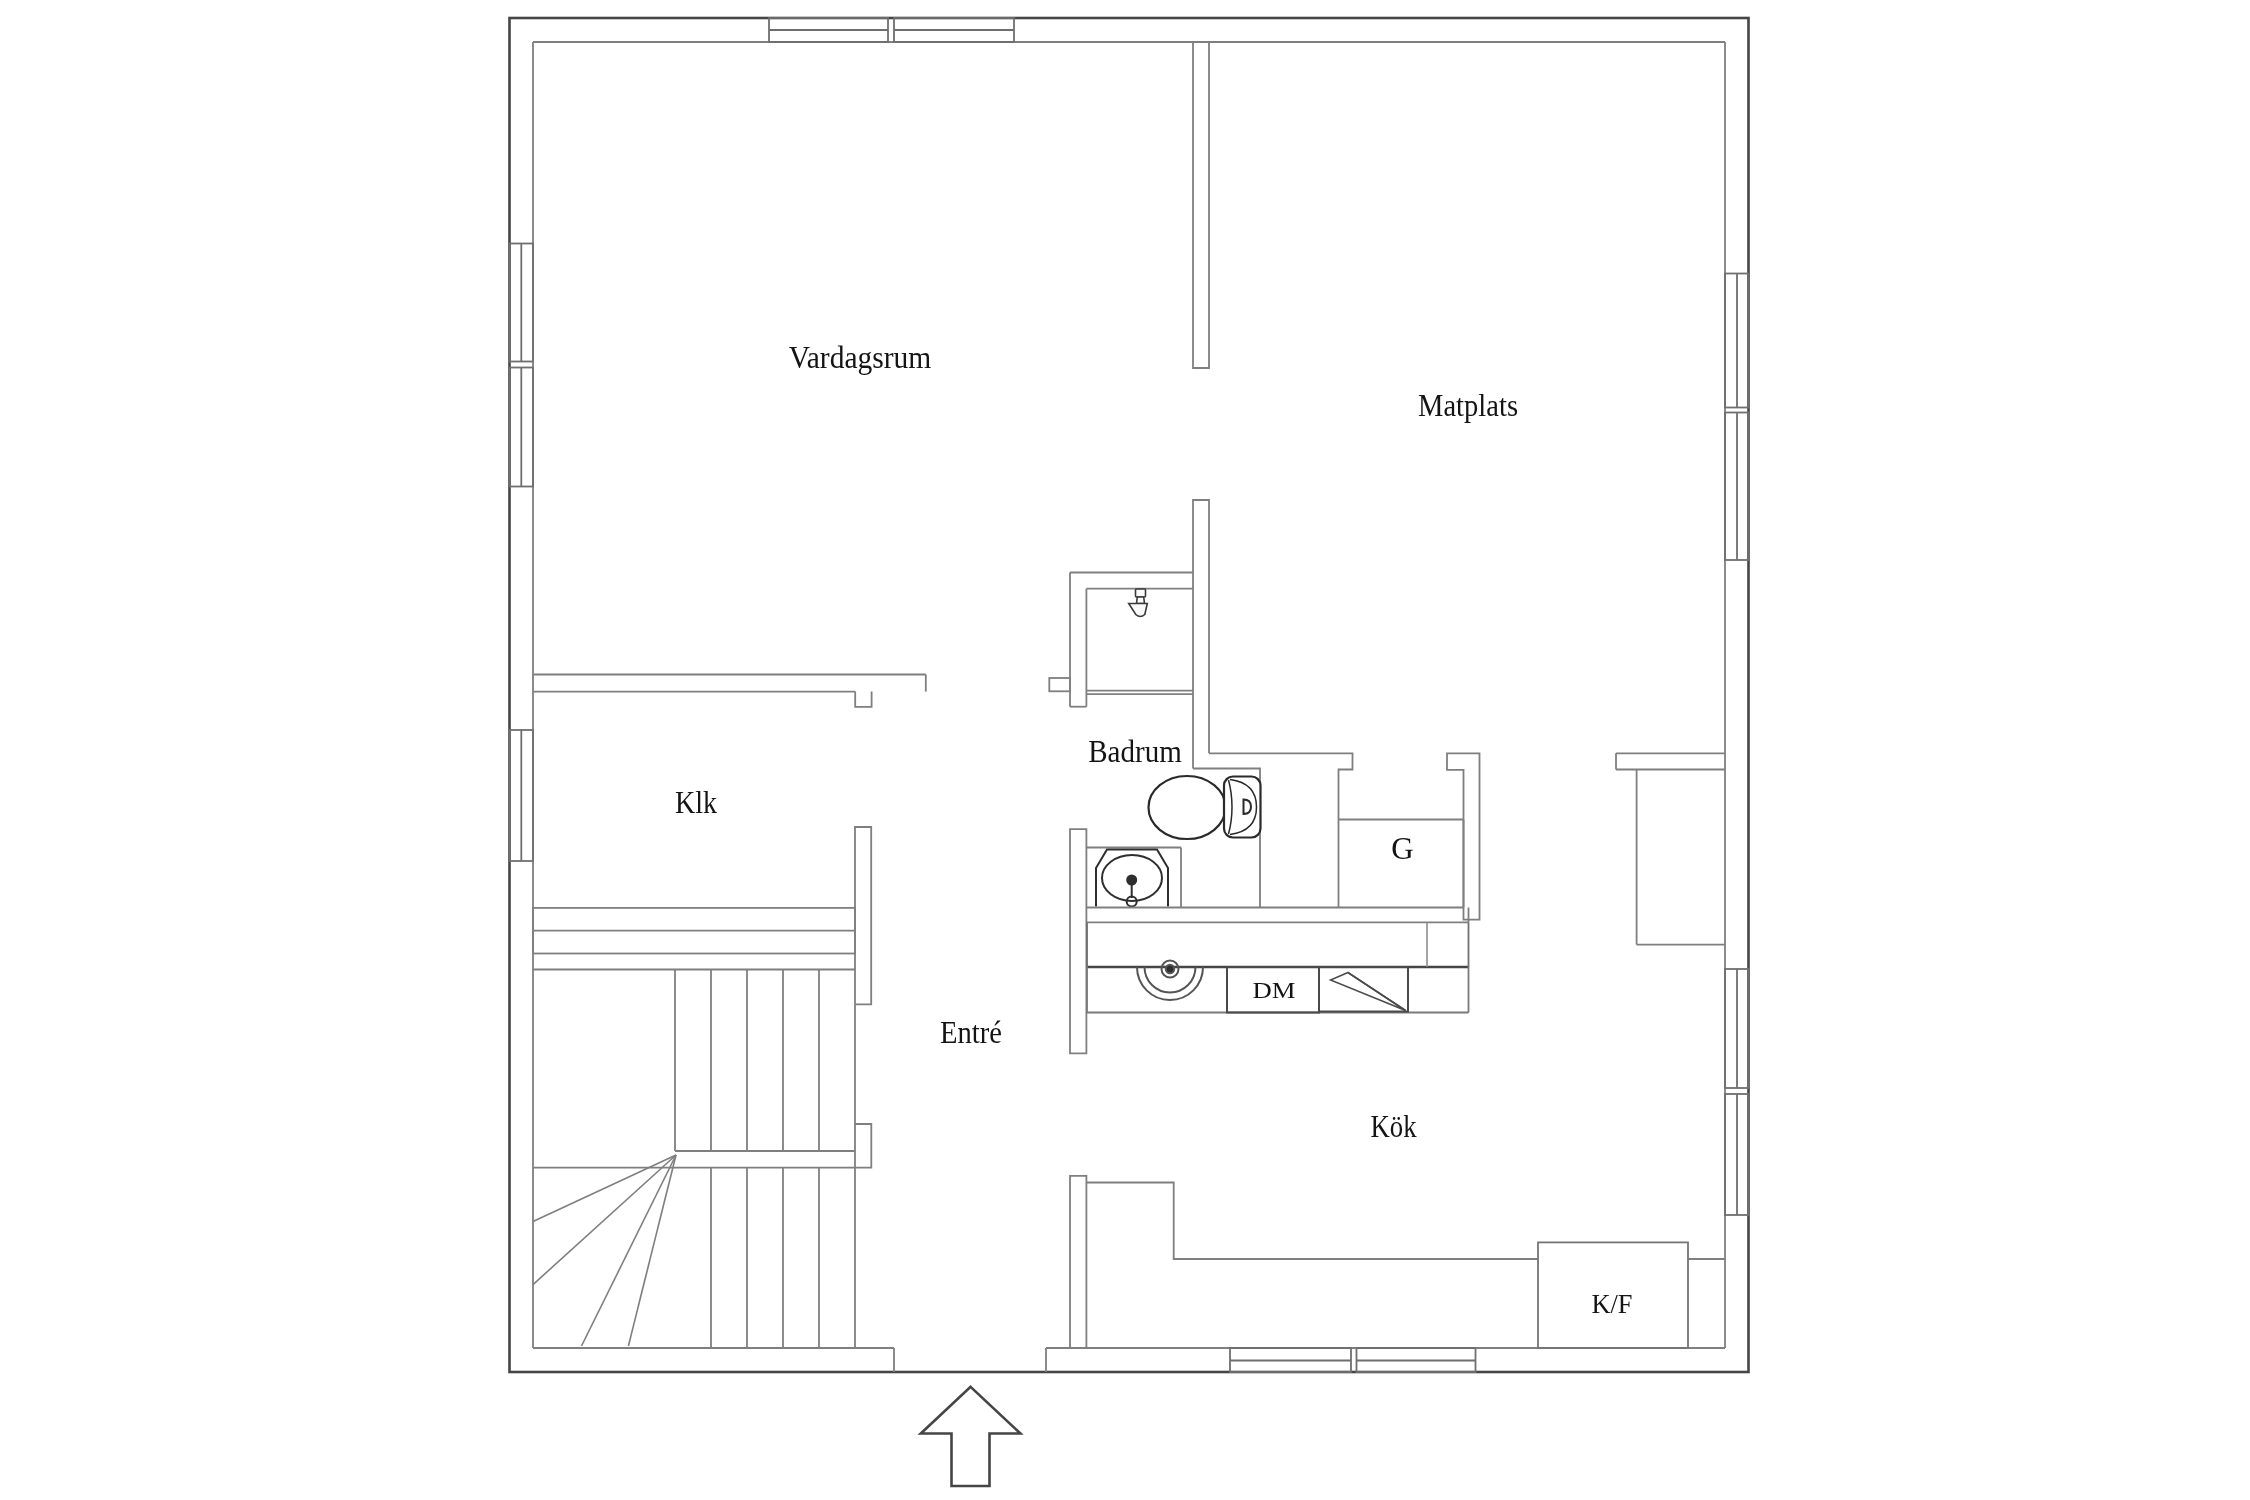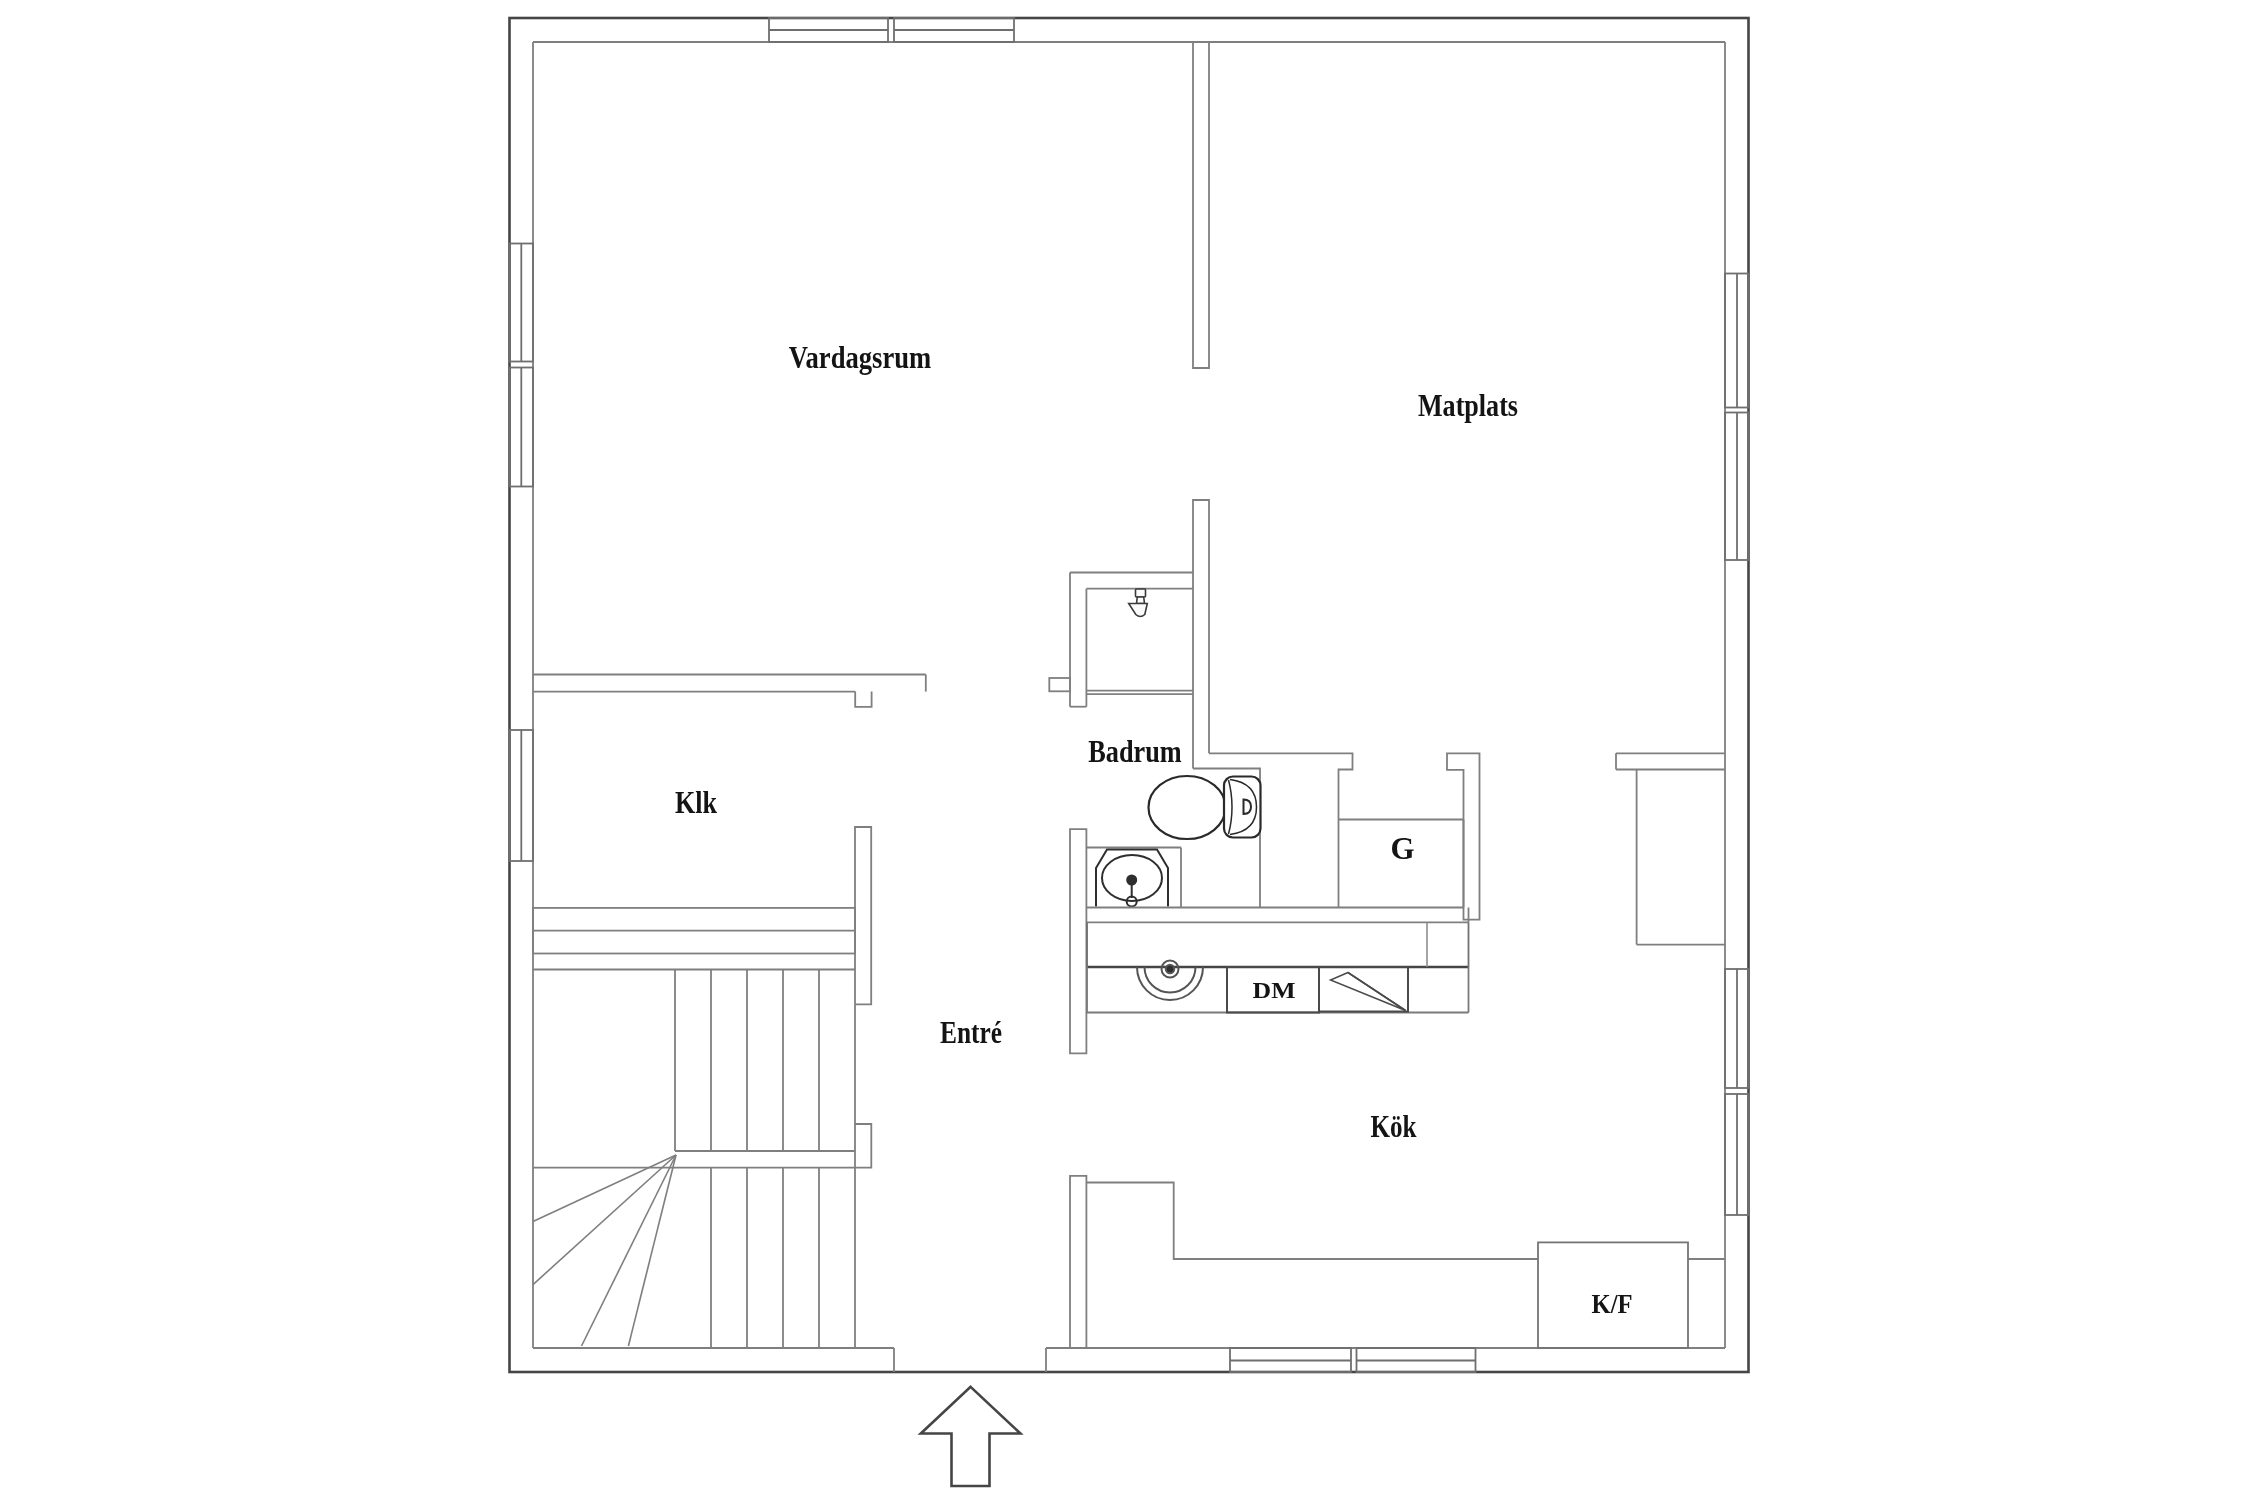--- a/index.html
+++ b/index.html
@@ -1,16 +1,16 @@
 <!DOCTYPE html>
 <html><head>
 <meta charset="utf-8">
 <style>
   html,body{margin:0;padding:0;background:#ffffff;}
-  .wrap{width:1798px;height:1500px;position:relative;background:#ef4444;font-weight:bold;}
+  .wrap{width:1798px;height:1500px;position:relative;background:#ef4444;}
   text{font-family:"Liberation Serif", serif;fill:#141414;}
 </style>
 </head>
 <body>
 <div class="wrap">
 <svg width="2250" height="1500" viewBox="0 0 2250 1500" xmlns="http://www.w3.org/2000/svg">
   <rect x="0" y="0" width="2250" height="1500" fill="#ffffff"></rect>
 
   <rect x="509.5" y="18" width="1239" height="1354" fill="none" stroke="#454545" stroke-width="2.6"></rect>
 

